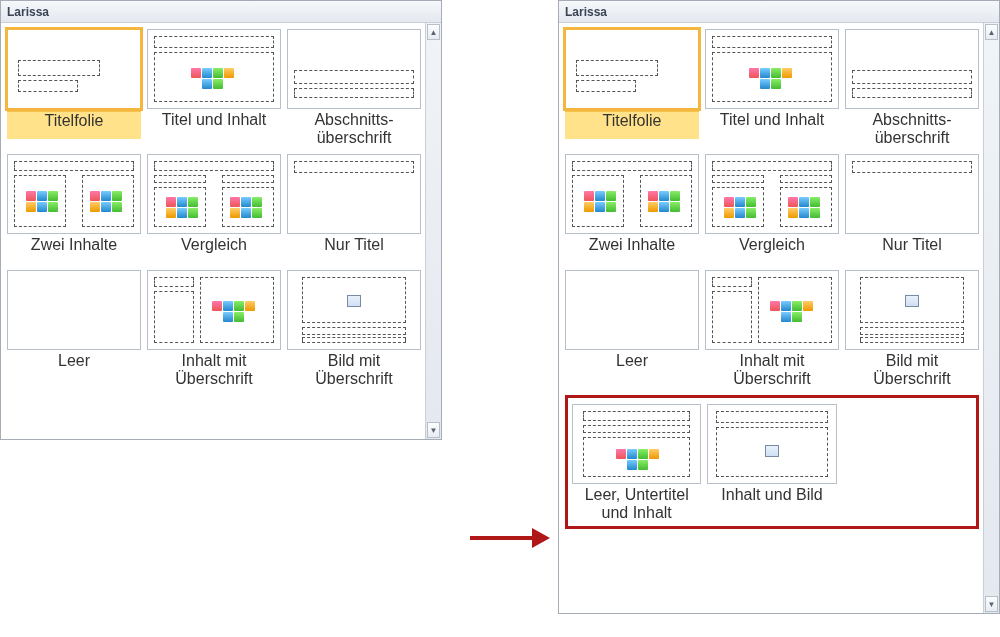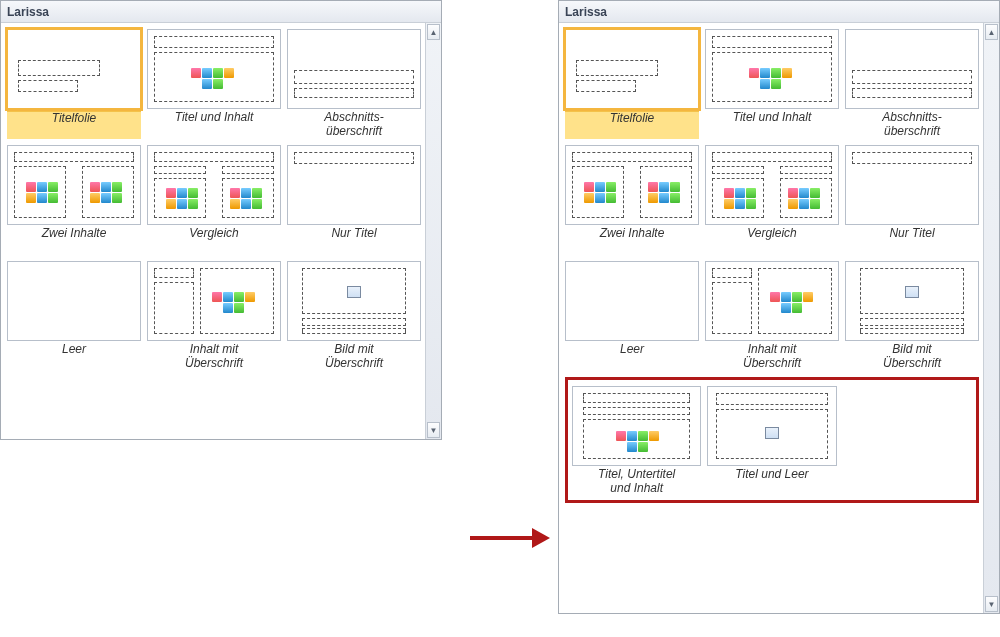--- a/index.html
+++ b/index.html
@@ -95,26 +95,25 @@
   .ci { width:10px;height:10px;display:inline-block;border-radius:1px; }
   .ci.a{background:linear-gradient(#f7a,#e55);}
   .ci.b{background:linear-gradient(#7cf,#28c);}
   .ci.c{background:linear-gradient(#8e6,#4b3);}
   .ci.d{background:linear-gradient(#fc6,#e90);}
   .pic-icon{
     position:absolute;width:14px;height:12px;
     border:1px solid #7a8aa0;background:linear-gradient(#e9f1fb,#cfe0f4);
   }
   .label {
-    font-size: 12px;
+    font-size: 16px;
     text-align: center;
     line-height: 1.15;
     min-height: 28px;
     color:#333;
-    font-style:italic;
   }
   .label.selbg {
     background:#ffe28a;
     border-top:1px solid #f4c24a;
   }
   .custom-box {
     grid-column: 1 / span 3;
     border: 3px solid #b01818;
     padding: 6px 4px 4px 4px;
     display:grid;
@@ -422,31 +421,31 @@
             <div class="ph" style="left:10px;top:32px;right:10px;bottom:6px;"></div>
             <div class="content-icons" style="left:40px;top:44px;width:48px;">
               <span class="ci a"></span>
                 <span class="ci b"></span>
                 <span class="ci c"></span>
               <span class="ci d"></span>
                 <span class="ci b"></span>
                 <span class="ci c"></span>
             </div>
           </div>
-          <div class="label" style="white-space:pre-line;">Titel, Untertitel
+          <div class="label" style="white-space:pre-line;">Leer, Untertitel
 und Inhalt</div>
         </div>
 
         <div class="cell">
           <div class="thumb">
             <div class="ph" style="left:8px;top:6px;right:8px;height:12px;"></div>
             <div class="ph" style="left:8px;top:22px;right:8px;bottom:6px;"></div>
             <div class="pic-icon" style="left:50%;top:40px;margin-left:-7px;"></div>
           </div>
-          <div class="label">Titel und Leer</div>
+          <div class="label">Inhalt und Bild</div>
         </div>
 
       </div>
 
     </div>
     <div class="scrollbar-col">
       <div class="scroll-btn">▲</div>
       <div class="scroll-btn">▼</div>
     </div>
   </div>

